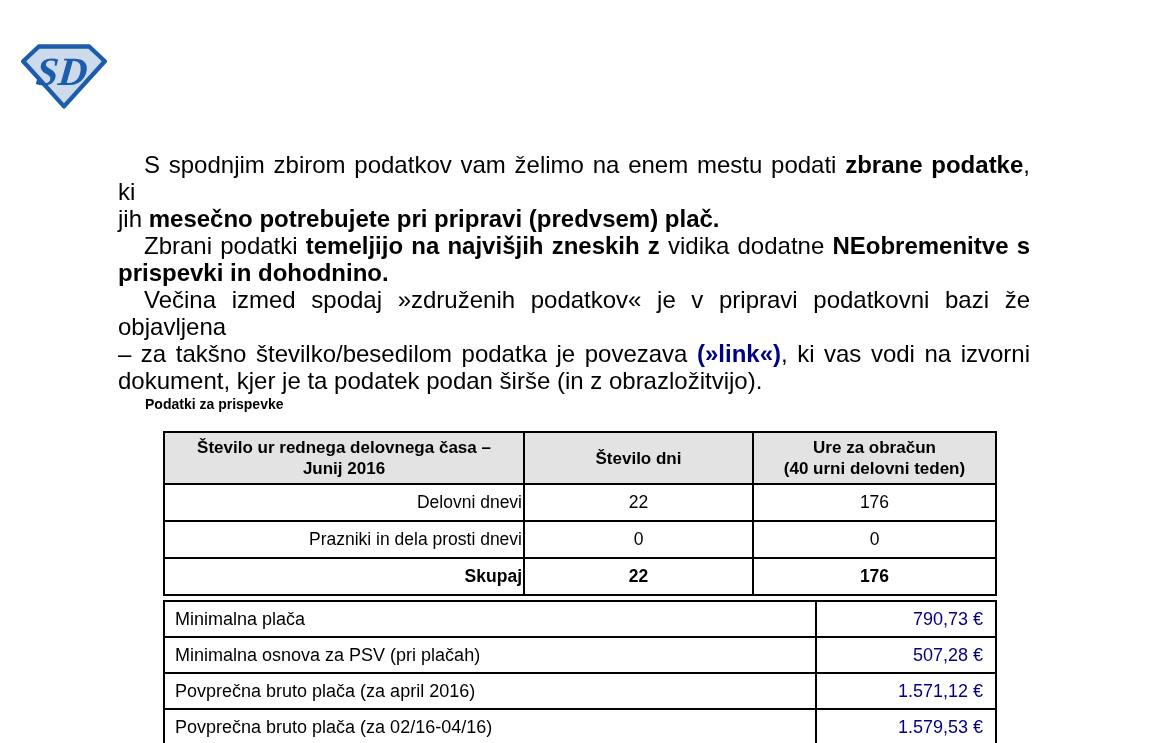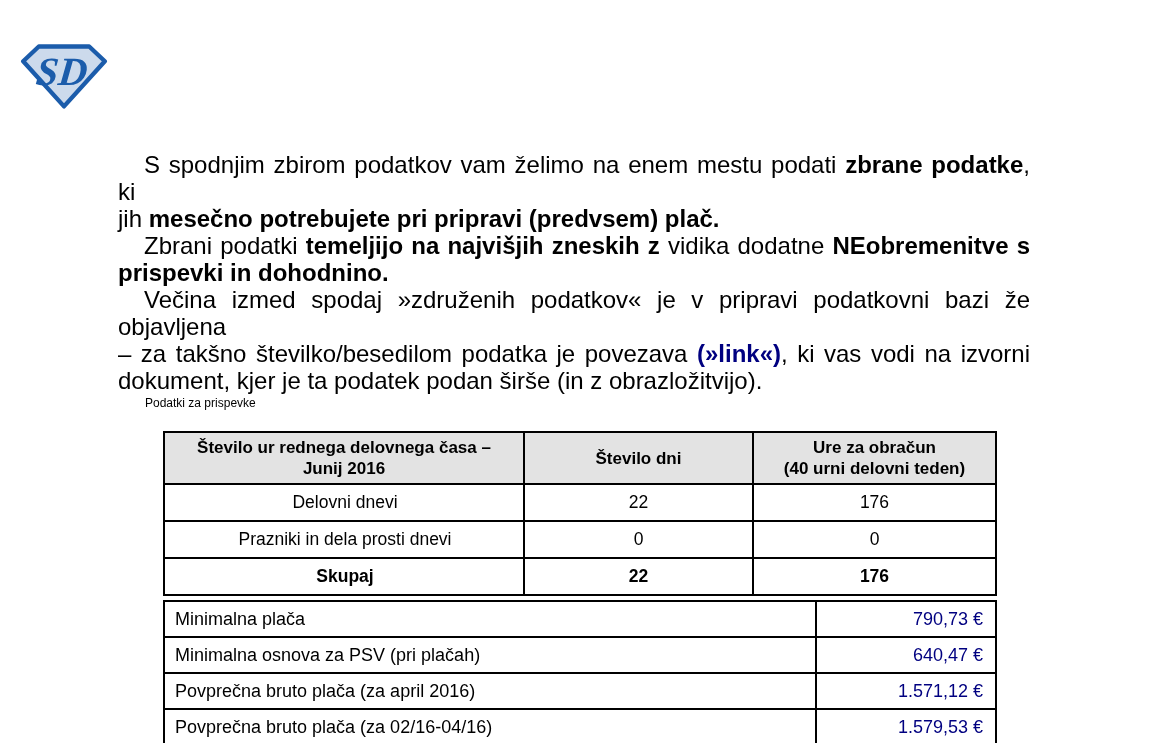--- a/index.html
+++ b/index.html
@@ -24,34 +24,34 @@
     font-size: 24px; line-height: 27px;
   }
   .line { white-space: normal; }
   .line.justify { text-align: justify; text-align-last: justify; }
   .line.indent { text-indent: 26px; }
   .run-bold { font-weight: bold; }
   .doclink { color: var(--link-navy, #000080); font-weight: bold; }
 
   .section-heading {
     position: absolute; left: 145px; top: 396px;
-    font-size: 12px; font-weight: normal;
+    font-size: 14px; font-weight: bold;
   }
 
   table { border-collapse: collapse; position: absolute; left: 163px; table-layout: fixed; }
   td, th { border: 2px solid #000; overflow: hidden; }
 
   #hours-table { top: 431px; width: 832px; }
   #hours-table th {
     background: var(--header-bg, #e3e3e3);
     font-size: 17px; font-weight: bold; height: 48px;
     white-space: pre-line; vertical-align: middle; text-align: center; line-height: 21px;
   }
   #hours-table td { height: 33px; font-size: 17.5px; text-align: center; vertical-align: middle; }
-  #hours-table td.c-label { text-align: center; padding-left: 3px; }
+  #hours-table td.c-label { text-align: right; padding-left: 3px; }
   #hours-table tr.row-bold { font-weight: bold; }
 
   #amounts-table { top: 600px; width: 832px; }
   #amounts-table td { height: 32px; font-size: 18px; font-weight: normal; vertical-align: middle; }
   #amounts-table td.c-label { text-align: left; padding-left: 10px; }
   #amounts-table td.c-value { text-align: right; padding-right: 12px; color: var(--navy, #000080); }
 </style>
 </head>
 <body>
 
@@ -116,21 +116,21 @@
         <col style="width:652px">
         <col style="width:180px">
       </colgroup>
     <tbody id="amounts-tbody">
         <tr>
           <td class="c-label">Minimalna plača</td>
           <td class="c-value">790,73 €</td>
         </tr>
         <tr>
           <td class="c-label">Minimalna osnova za PSV (pri plačah)</td>
-          <td class="c-value">640,47 €</td>
+          <td class="c-value">507,28 €</td>
         </tr>
         <tr>
           <td class="c-label">Povprečna bruto plača (za april 2016)</td>
           <td class="c-value">1.571,12 €</td>
         </tr>
         <tr>
           <td class="c-label">Povprečna bruto plača (za 02/16-04/16)</td>
           <td class="c-value">1.579,53 €</td>
         </tr>
       </tbody>

